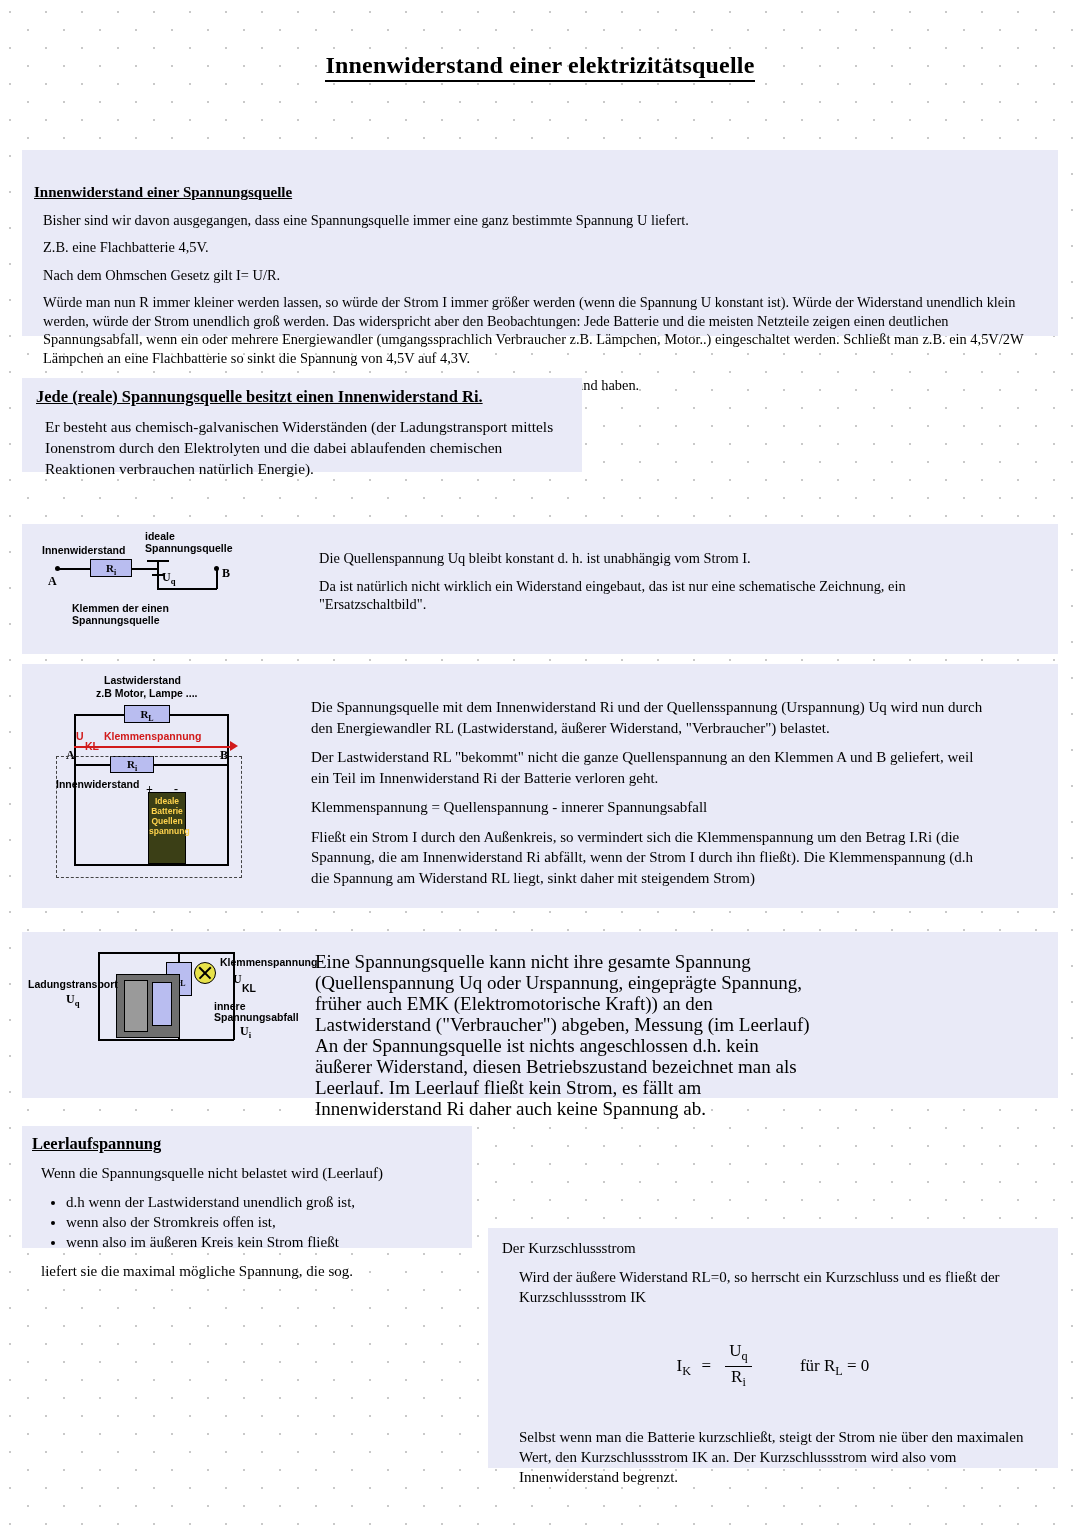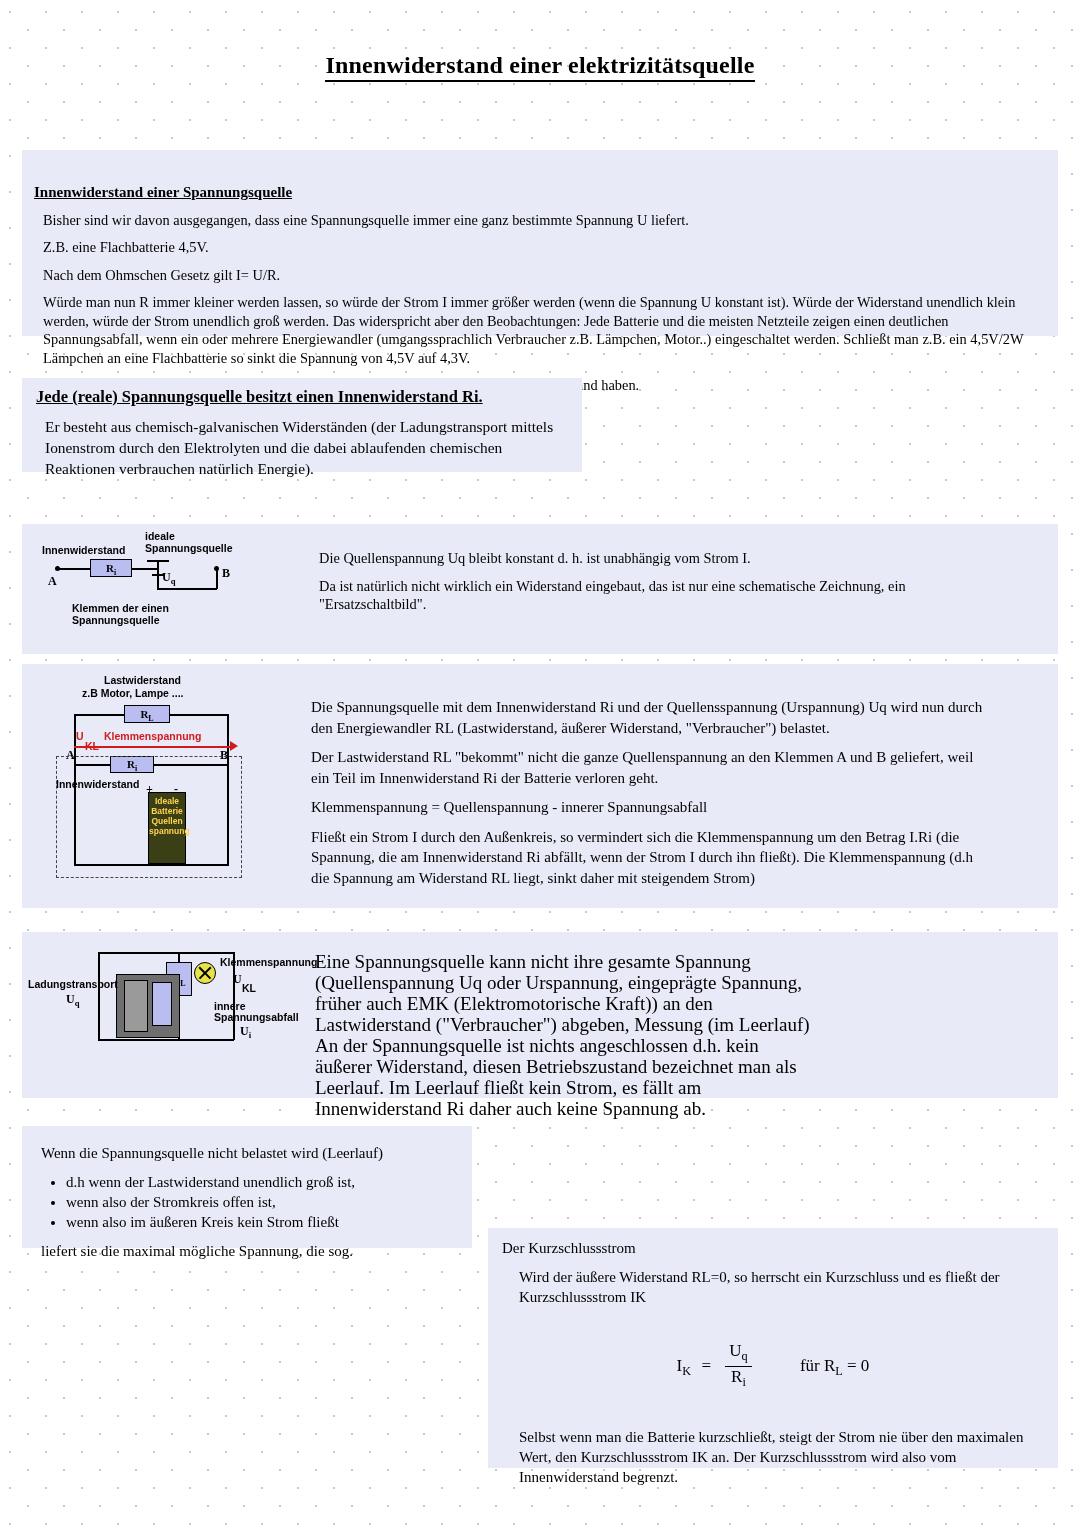--- a/index.html
+++ b/index.html
@@ -202,21 +202,21 @@
 
 <div class="txt" style="position:absolute; left:310px; top:540px; width:690px;">
   <p class="p">Die Quellenspannung Uq bleibt konstant d. h. ist unabhängig vom Strom I.</p>
   <p class="p">Da ist natürlich nicht wirklich ein Widerstand eingebaut, das ist nur eine schematische Zeichnung, ein "Ersatzschaltbild".</p>
 </div>
 
 <div class="block" style="left:22px; top:664px; width:1036px; height:244px;"></div>
 
 <div class="fig" style="position:absolute; left:44px; top:672px; width:250px; height:220px;margin-left:8px;">
   <span class="lbl" style="left:52px; top:2px;">Lastwiderstand</span>
-  <span class="lbl" style="left:30px; top:15px;text-align:center;">z.B Motor, Lampe ....</span>
+  <span class="lbl" style="left:44px; top:15px;text-align:center;">z.B Motor, Lampe ....</span>
 
   <div class="wire h" style="left:22px; top:42px; width:52px;"></div>
   <div class="wire h" style="left:118px; top:42px; width:58px;"></div>
   <div class="wire v" style="left:22px; top:42px; height:50px;"></div>
   <div class="wire v" style="left:175px; top:42px; height:50px;"></div>
   <div class="res" style="left:72px; top:33px; width:46px; height:18px; line-height:16px;">
     <span>R</span><sub>L</sub>
   </div>
 
   <div class="redwire" style="left:22px; top:74px; width:1.8px; height:0px;"></div>
@@ -298,20 +298,21 @@
   <span class="lbl-s" style="left:212px; top:86px;">
     <span>U</span><sub>i</sub>
   </span>
 </div>
 
 <div class="txt" style="position:absolute; left:306px; top:942px; width:520px; font-size:19px; line-height:21px;">
   <p class="p">Eine Spannungsquelle kann nicht ihre gesamte Spannung (Quellenspannung Uq oder Urspannung, eingeprägte Spannung, früher auch EMK (Elektromotorische Kraft)) an den Lastwiderstand ("Verbraucher") abgeben, Messung (im Leerlauf) An der Spannungsquelle ist nichts angeschlossen d.h. kein äußerer Widerstand, diesen Betriebszustand bezeichnet man als Leerlauf. Im Leerlauf fließt kein Strom, es fällt am Innenwiderstand Ri daher auch keine Spannung ab.</p>
 </div>
 
 <div class="block txt" style="left:22px; top:1126px; width:450px; height:122px; padding:8px 10px 0 10px; font-size:15px; line-height:20px;">
+  <span class="hd2">Leerlaufspannung</span>
   <p class="p">Wenn die Spannungsquelle nicht belastet wird (Leerlauf)</p>
   <ul class="bullets">
     <li>d.h wenn der Lastwiderstand unendlich groß ist,</li>
     <li>wenn also der Stromkreis offen ist,</li>
     <li> wenn also im äußeren Kreis kein Strom fließt</li>
   </ul>
   <p class="p">liefert sie die maximal mögliche Spannung, die sog.</p>
 </div>
 
 <div class="block txt" style="left:488px; top:1228px; width:570px; height:240px; padding:10px 14px 0 14px; font-size:15px; line-height:20px;">

